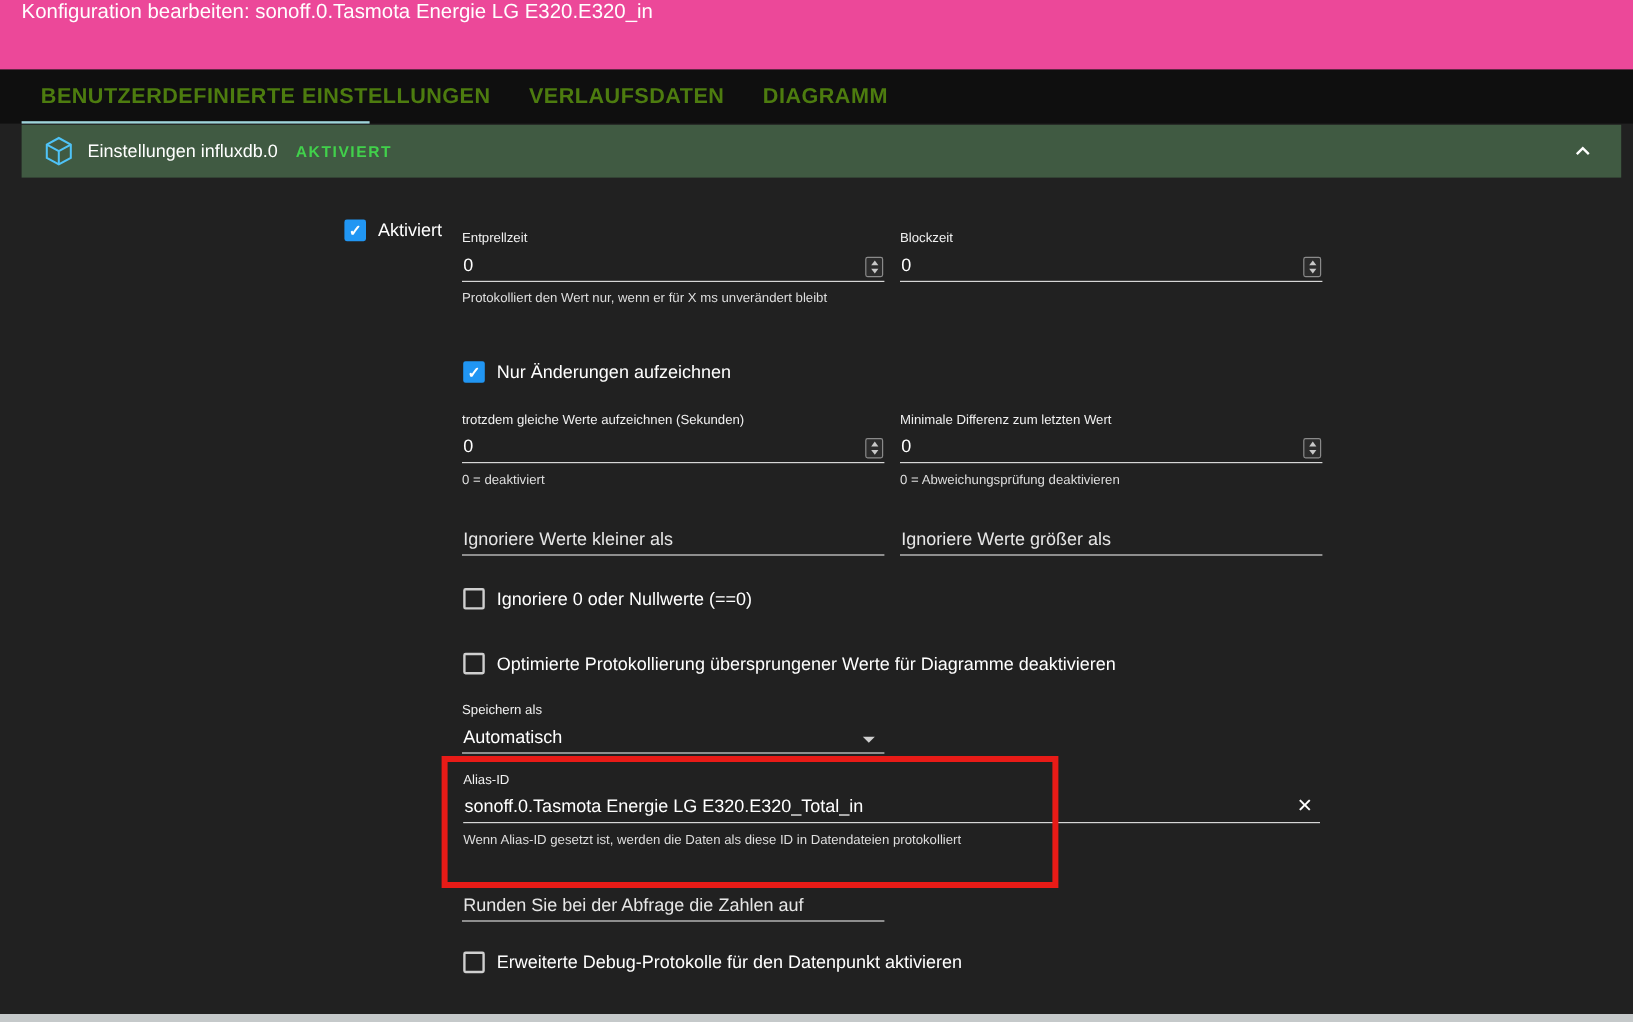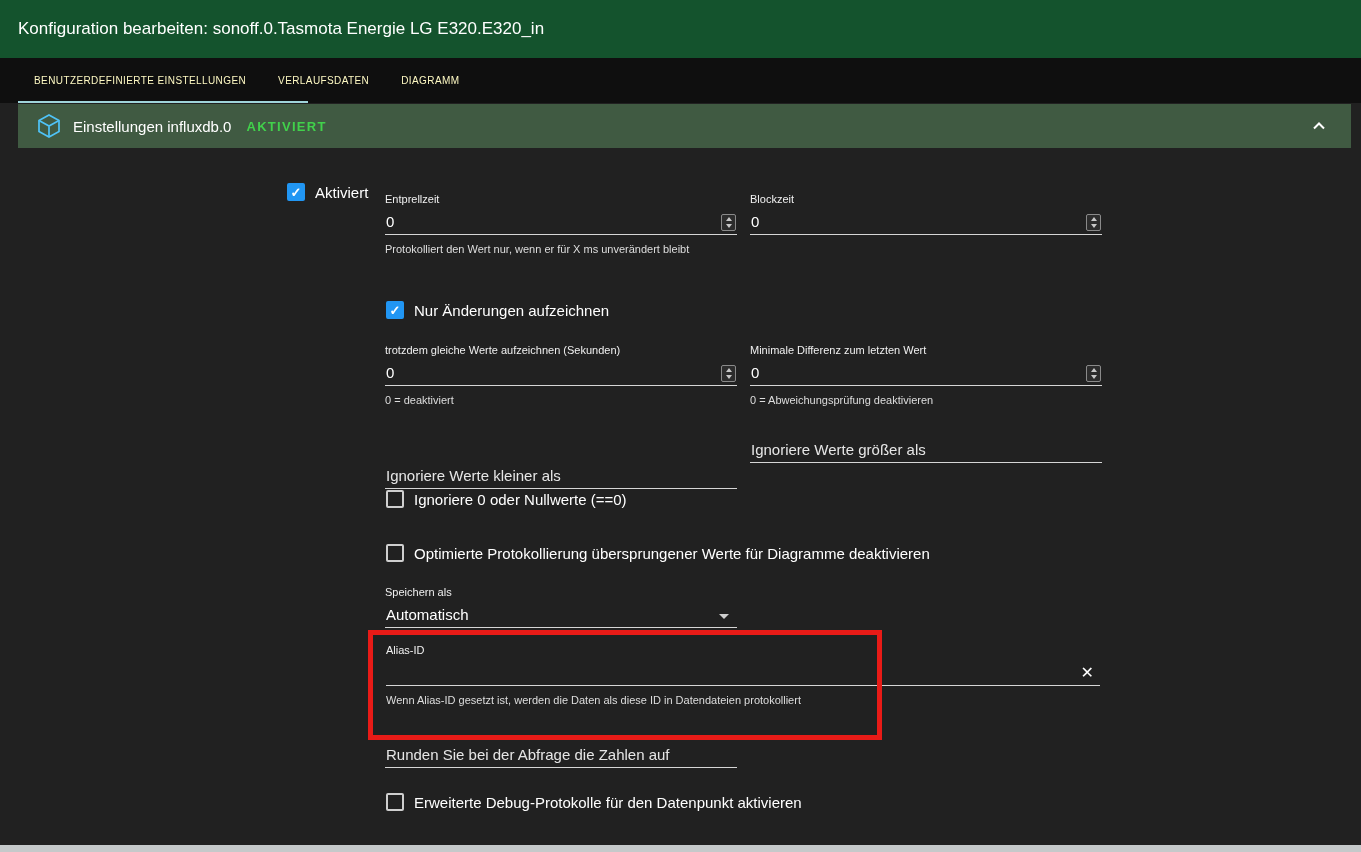--- a/index.html
+++ b/index.html
@@ -12,34 +12,35 @@
   }
   html,body{margin:0;padding:0;}
   body{
     width:1361px;height:852px;overflow:hidden;position:relative;
     background:#212121;color:#fff;
     font-family:"Liberation Sans",sans-serif;
   }
   
   .titlebar{
     position:absolute;top:0;left:0;width:100%;height:58px;
-    background:#14532d;display:flex;align-items:center;
+    background:#ec4899;display:flex;
     padding-left:18px;box-sizing:border-box;
   }
   .title{font-size:17px;color:#ffffff;}
   
   .tabbar{
     position:absolute;top:58px;left:0;width:100%;height:45px;
     background:#0f0f0f;display:flex;align-items:stretch;
     padding-left:18px;box-sizing:border-box;
   }
   .tab{
     display:flex;align-items:center;padding:0 16px;
-    font-size:10px;letter-spacing:.4px;color:#fef9c3;cursor:pointer;
+    font-size:18px;letter-spacing:.4px;color:#4d7c0f;cursor:pointer;
     text-transform:uppercase;
+    font-weight:bold;
   }
   .tab-indicator{
     position:absolute;top:101px;left:18px;width:290px;height:2px;
     background:var(--tab-indicator);
   }
   
   .section-bar{
     position:absolute;top:104px;left:18px;width:1333px;height:44px;
     background:var(--section-green);
     display:flex;align-items:center;box-sizing:border-box;
@@ -199,21 +200,21 @@
   <div class="input-line">
     <input class="text-input" value="0" style="">
     <span class="spinner">
         <span class="sp-half sp-up"></span>
         <span class="sp-half sp-down"></span>
       </span>
   </div>
   <div class="help">0 = Abweichungsprüfung deaktivieren</div>
 </div>
 
-<div class="field" style="left:385px;top:464px;">
+<div class="field" style="left:385px;top:438px;">
   <div class="input-line">
     <input class="text-input" placeholder="Ignoriere Werte kleiner als" style="">
   </div>
 </div>
 
 <div class="field" style="left:750px;top:438px;">
   <div class="input-line">
     <input class="text-input" placeholder="Ignoriere Werte größer als" style="">
   </div>
 </div>
@@ -232,20 +233,21 @@
   <div class="field-label">Speichern als</div>
   <div class="input-line select-line">
     <span class="select-value">Automatisch</span>
     <span class="dd-arrow"></span>
   </div>
 </div>
 
 <div class="field" style="left:386px;top:644px;width:714px;">
   <div class="field-label">Alias-ID</div>
   <div class="input-line">
+    <input class="text-input" style="padding-right: 32px;" value="sonoff.0.Tasmota Energie LG E320.E320_Total_in">
     <span class="clear-x">✕</span>
   </div>
   <div class="help">Wenn Alias-ID gesetzt ist, werden die Daten als diese ID in Datendateien protokolliert</div>
 </div>
 
 <div class="annotation-box"></div>
 
 <div class="field" style="left:385px;top:743px;">
   <div class="input-line">
     <input class="text-input" placeholder="Runden Sie bei der Abfrage die Zahlen auf" style="">

